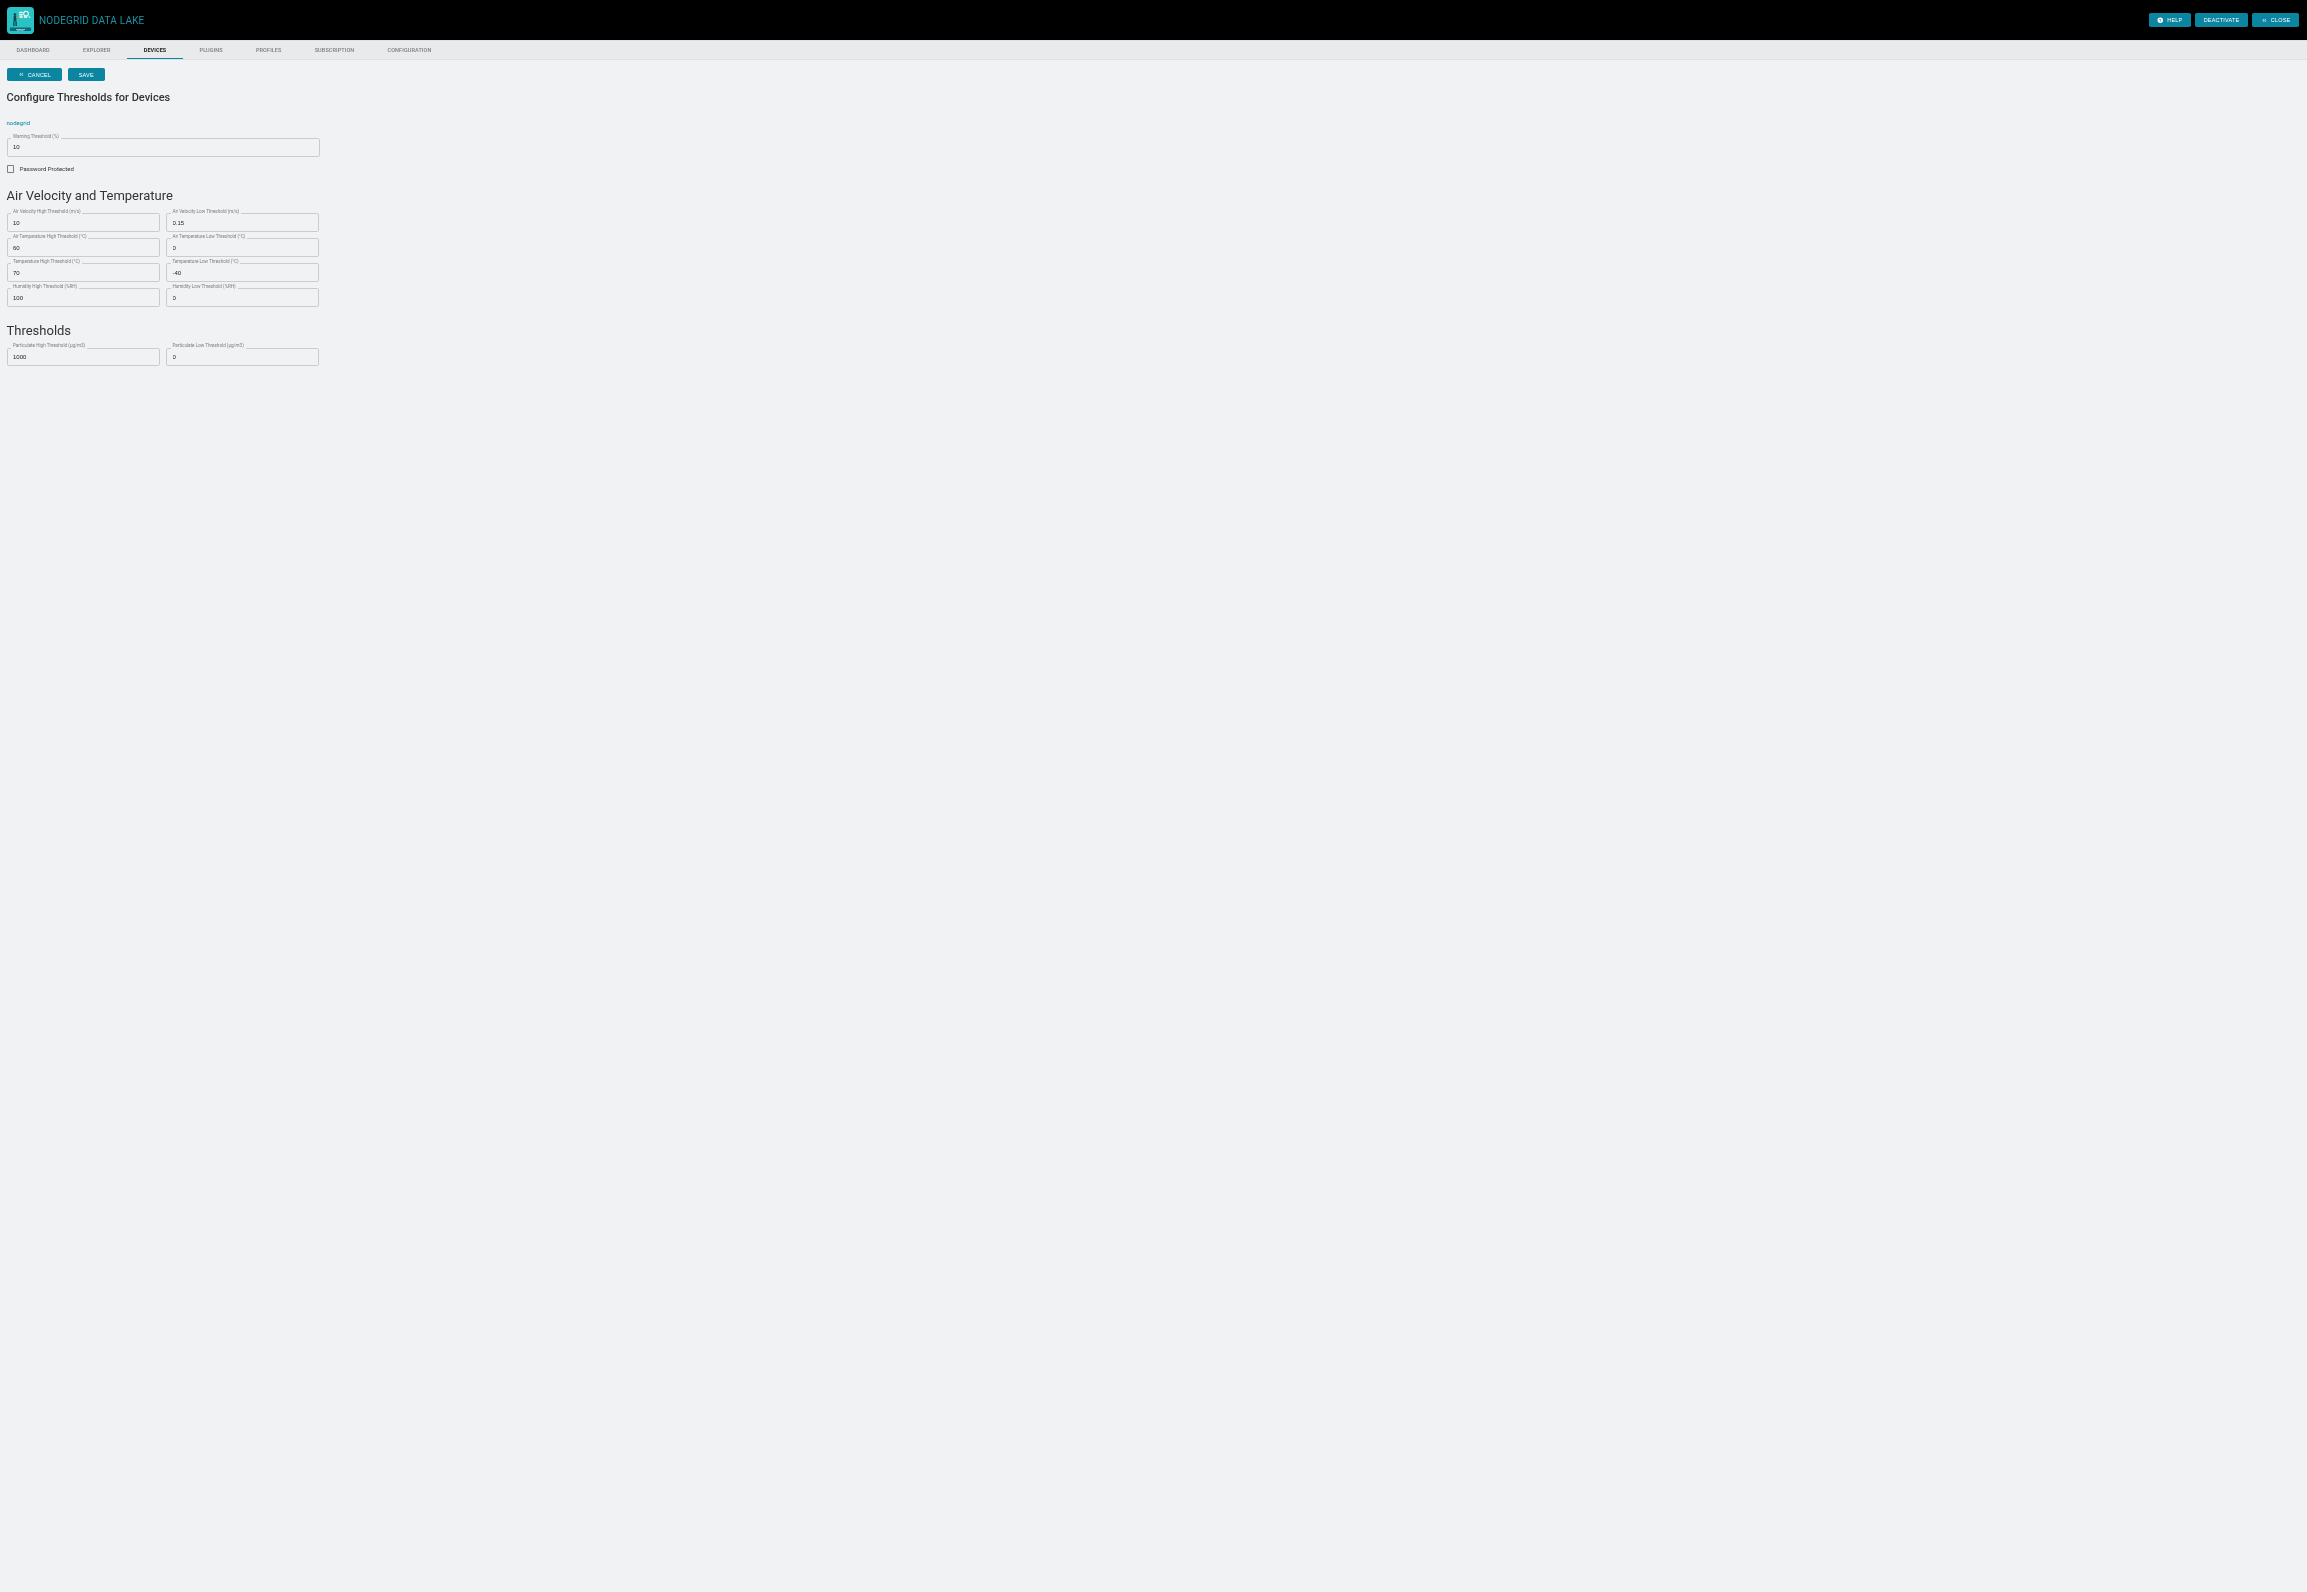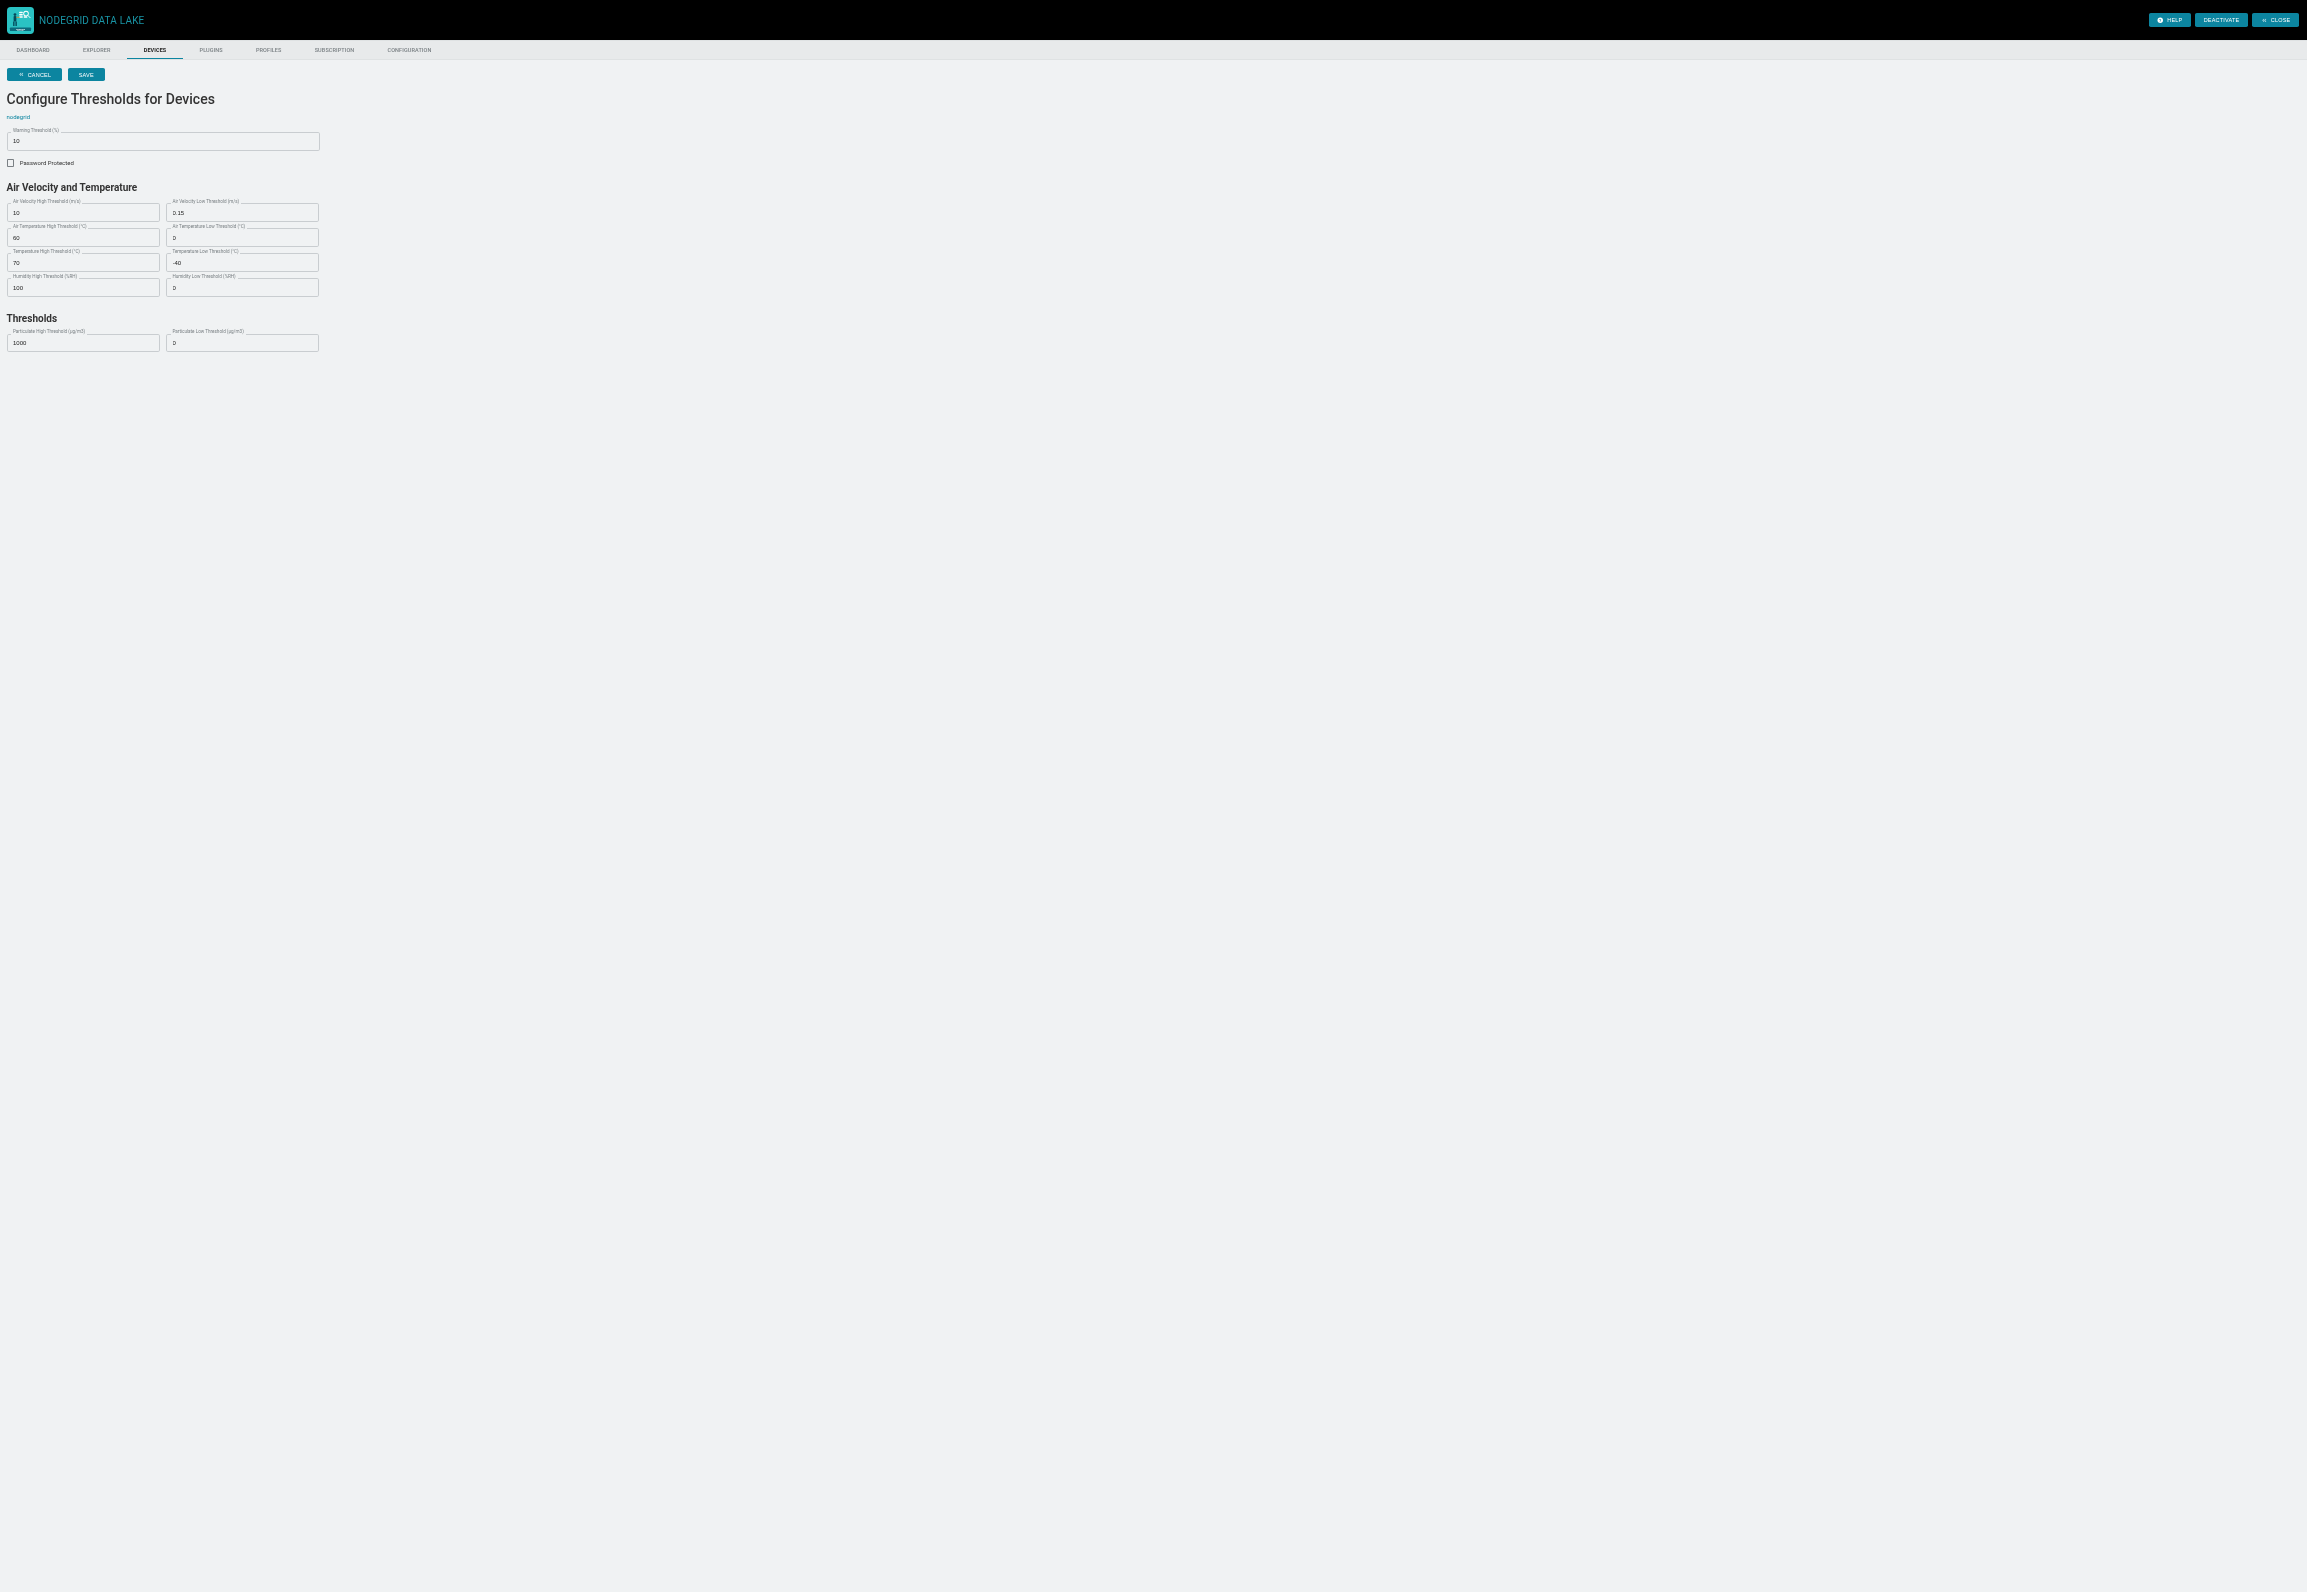--- a/index.html
+++ b/index.html
@@ -95,34 +95,34 @@
     display: flex;
     gap: 5.5px;
     margin-bottom: 10px;
   }
   .btn-sm {
     padding: 3.2px 11px;
     font-size: 5.5px;
   }
 
   .page-title {
-    font-size: 14px;
+    font-size: 11px;
     font-weight: 500;
     color: #333;
-    margin-bottom: 6px;
+    margin-bottom: 15px;
   }
   .page-subtitle {
     font-size: 6px;
     color: #0c85a0;
     margin-bottom: 12px;
   }
 
   .section-title {
-    font-size: 10px;
-    font-weight: 700;
+    font-size: 13px;
+    font-weight: 400;
     color: #333;
     margin-top: 15.7px;
     margin-bottom: 10px;
   }
 
   .form-grid {
     display: flex;
     gap: 6.5px;
     margin-bottom: 6.5px;
   }

